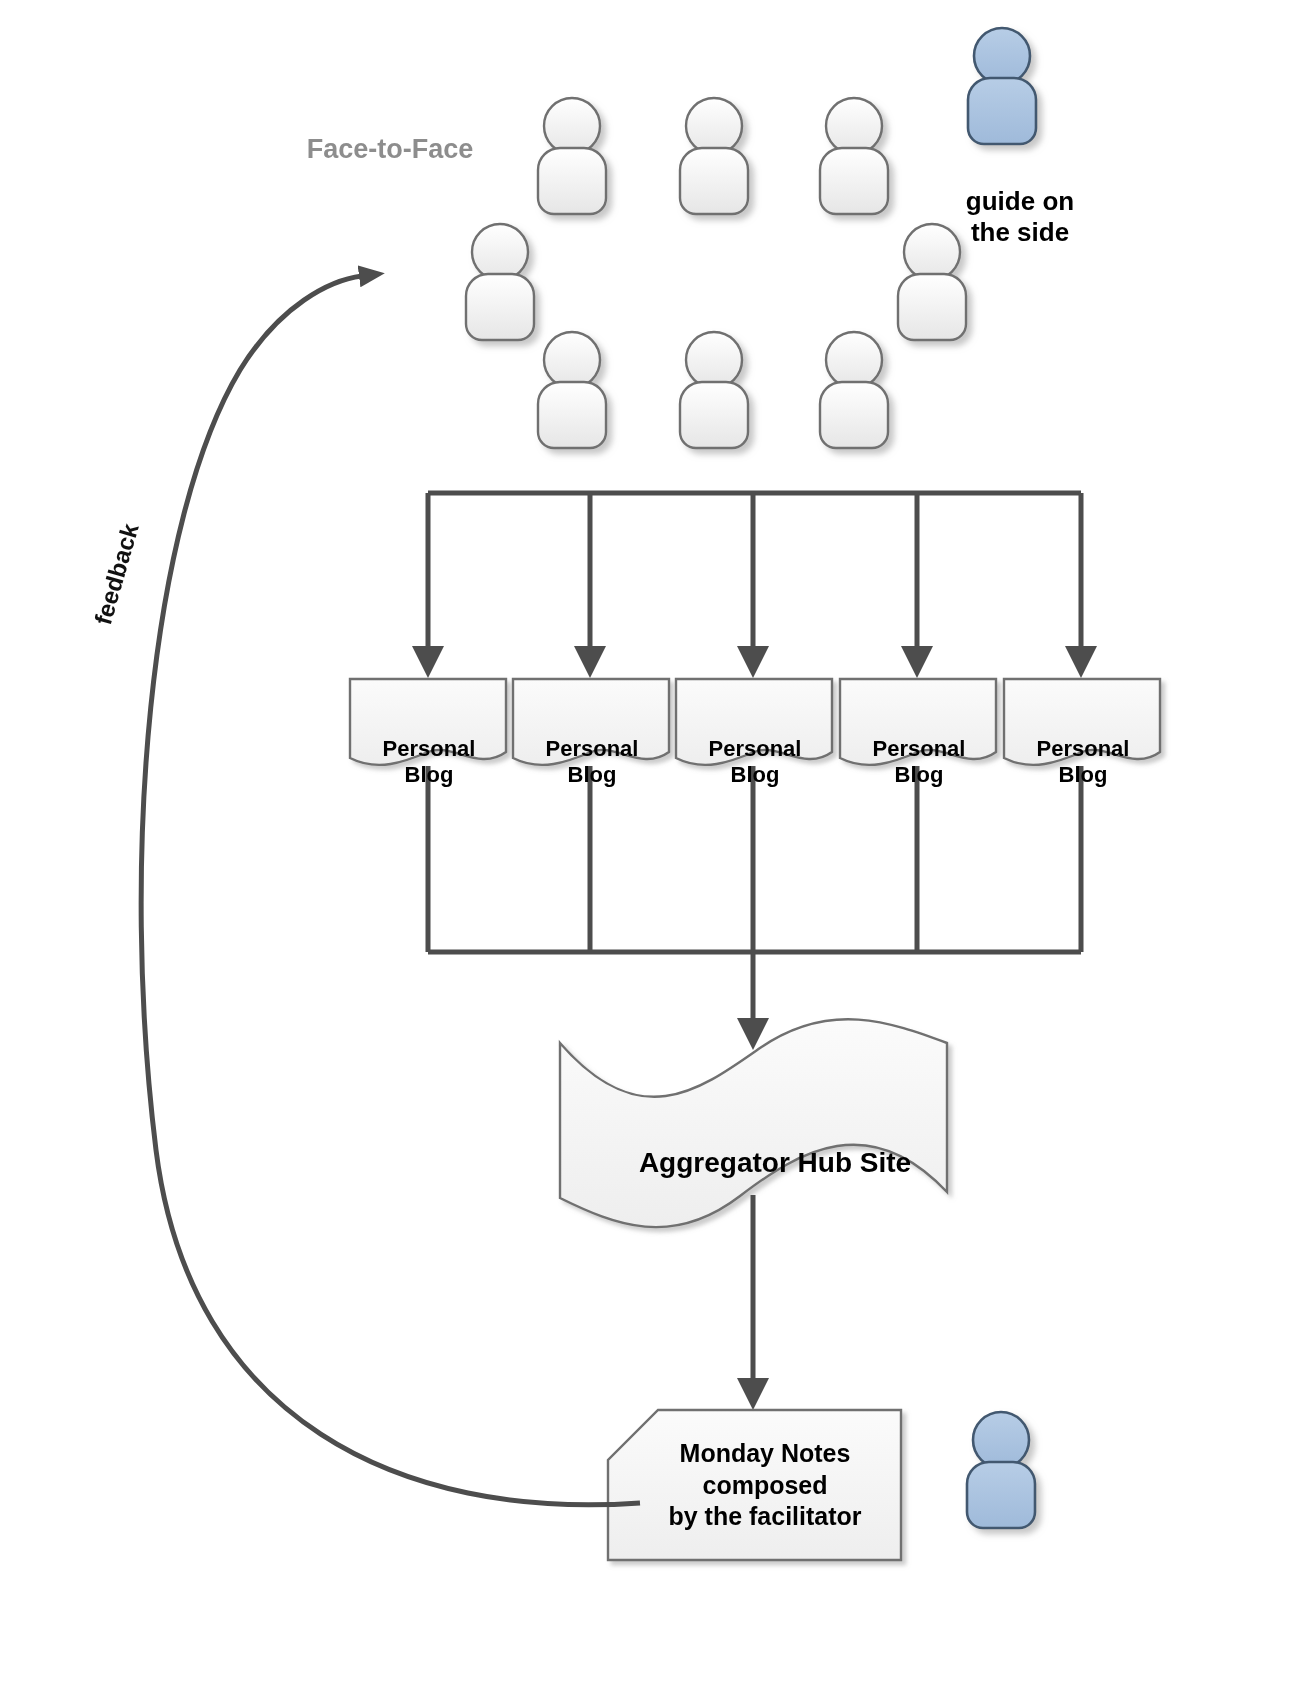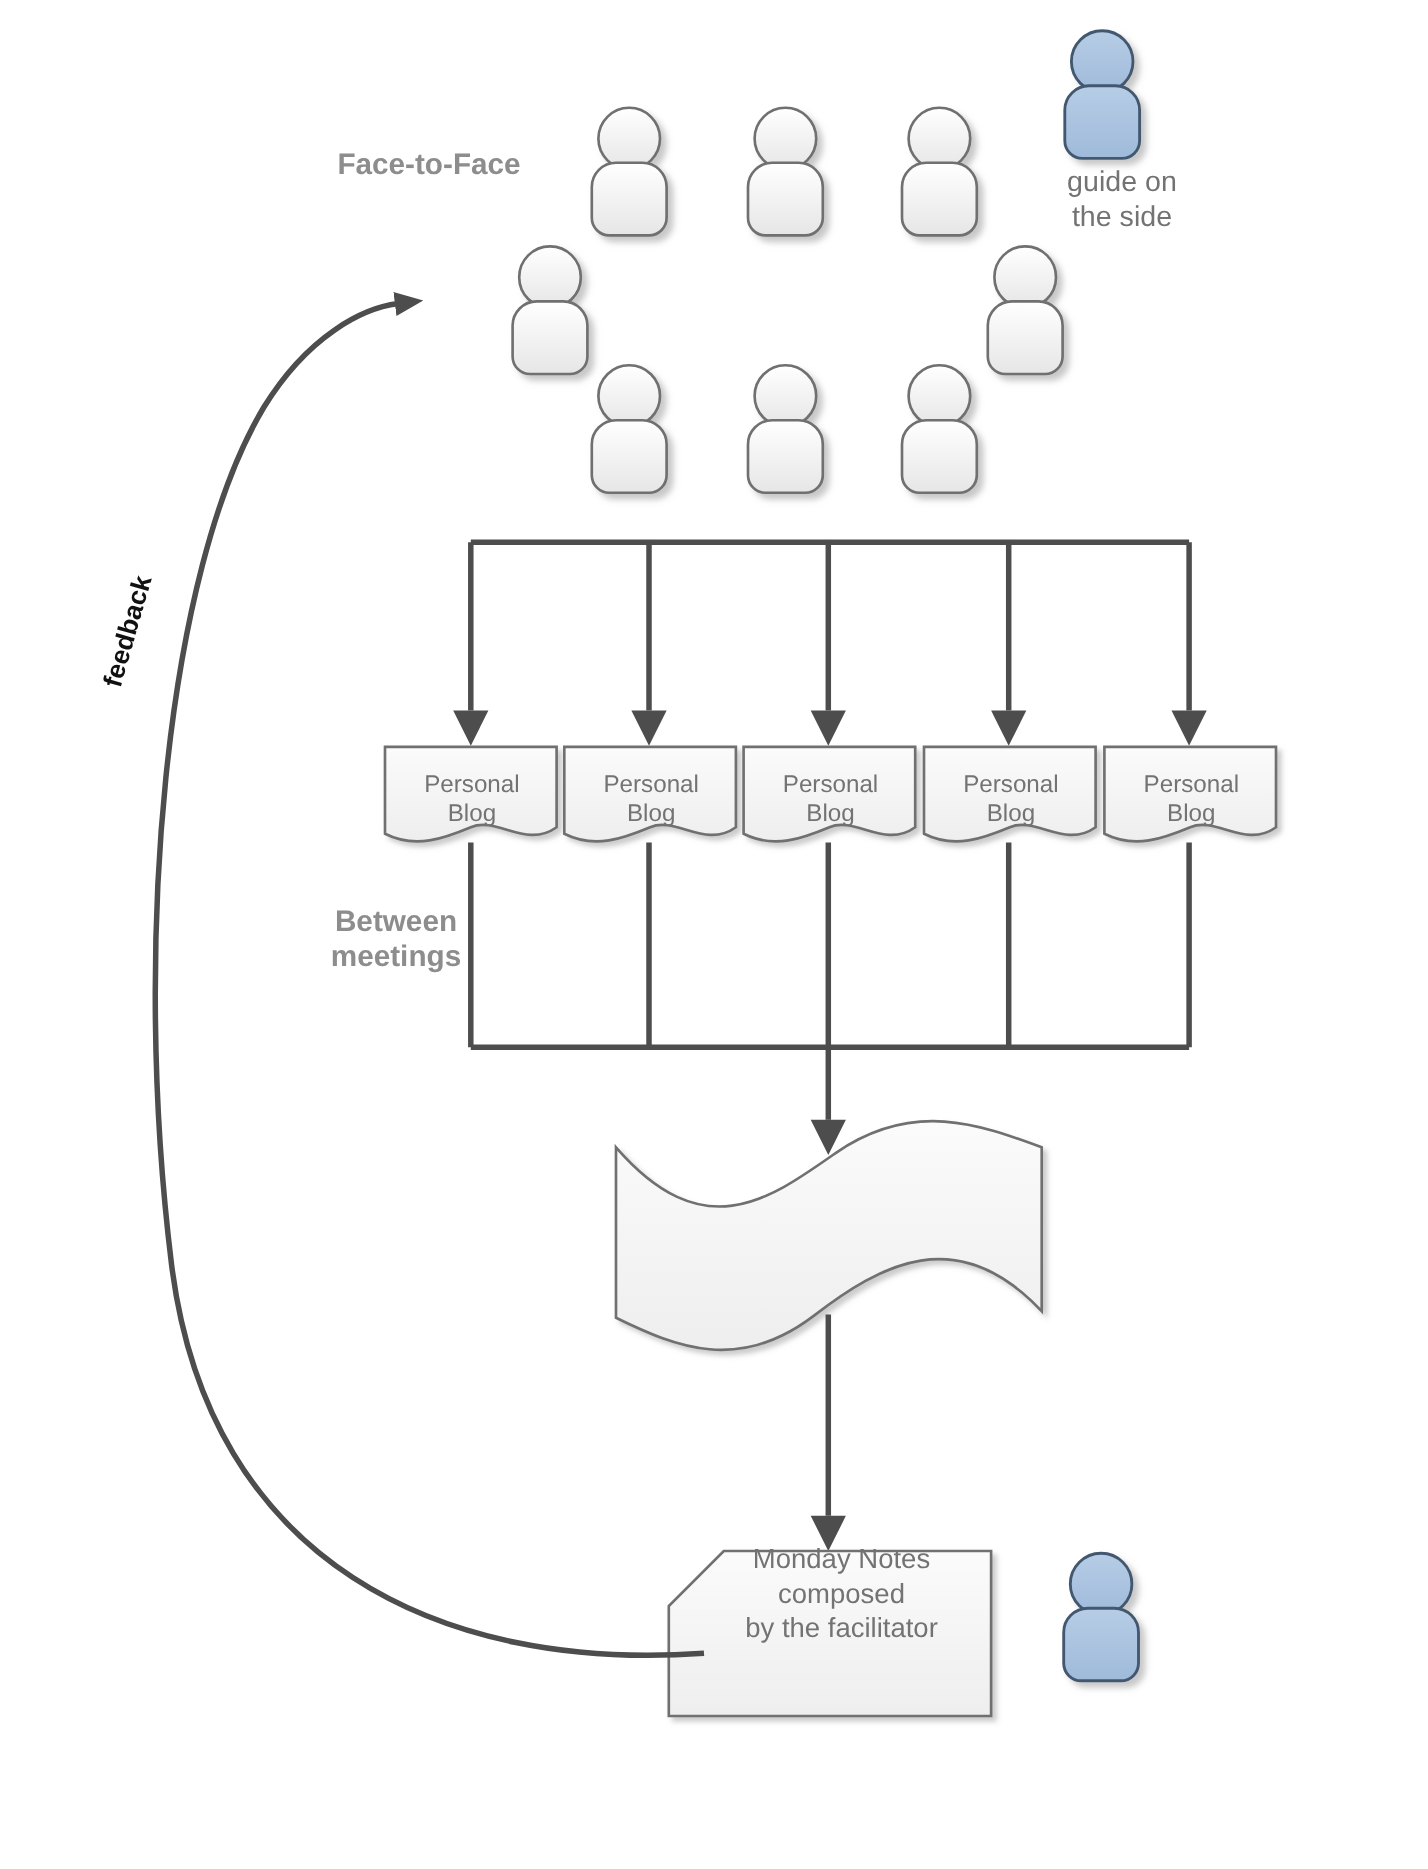--- a/index.html
+++ b/index.html
@@ -32,22 +32,23 @@
     text-align: center;
     line-height: 1.18;
     pointer-events: none;
   }
   .lbl-muted {
     color: #8d8d8d;
     font-weight: bold;
     font-size: 27px;
   }
   .lbl-dark {
-    color: #737373;
-    font-weight: normal;
+    color: #000000;
+    font-weight: bold;
+    margin-top: 36px;
   }
   #label-face-to-face { left: 260px; top: 134px; width: 260px; }
   #label-lecture-group-work {
     left: 590px; top: 248px; width: 270px;
     font-size: 27px;
   }
   #label-guide-on-the-side {
     left: 910px; top: 150px; width: 220px;
     font-size: 26px;
   }
@@ -222,34 +223,33 @@
                C280,305 330,280 362,276" fill="none" stroke="#4d4d4d" stroke-width="5" marker-end="url(#arrowHeadBig)"></path>
     </g>
   </svg>
 
   <div class="lbl lbl-muted" id="label-face-to-face">Face-to-Face</div>
 
 
   <div class="lbl lbl-dark" id="label-guide-on-the-side">guide on
 the side</div>
 
-  <div class="lbl lbl-muted" id="label-between-meetings">Between
-meetings</div>
 
   <div class="lbl" id="label-feedback">feedback</div>
 
   <div class="lbl lbl-dark blog-label" style="left:353px; top:700px;">Personal
 Blog</div>
   <div class="lbl lbl-dark blog-label" style="left:516px; top:700px;">Personal
 Blog</div>
   <div class="lbl lbl-dark blog-label" style="left:679px; top:700px;">Personal
 Blog</div>
   <div class="lbl lbl-dark blog-label" style="left:843px; top:700px;">Personal
 Blog</div>
   <div class="lbl lbl-dark blog-label" style="left:1007px; top:700px;">Personal
 Blog</div>
 
+  <div class="lbl lbl-dark" id="label-aggregator-hub-site">Aggregator Hub Site</div>
 
   <div class="lbl lbl-dark" id="label-monday-notes">Monday Notes
 composed
 by the facilitator</div>
 
 </div>
 
 </body></html>

